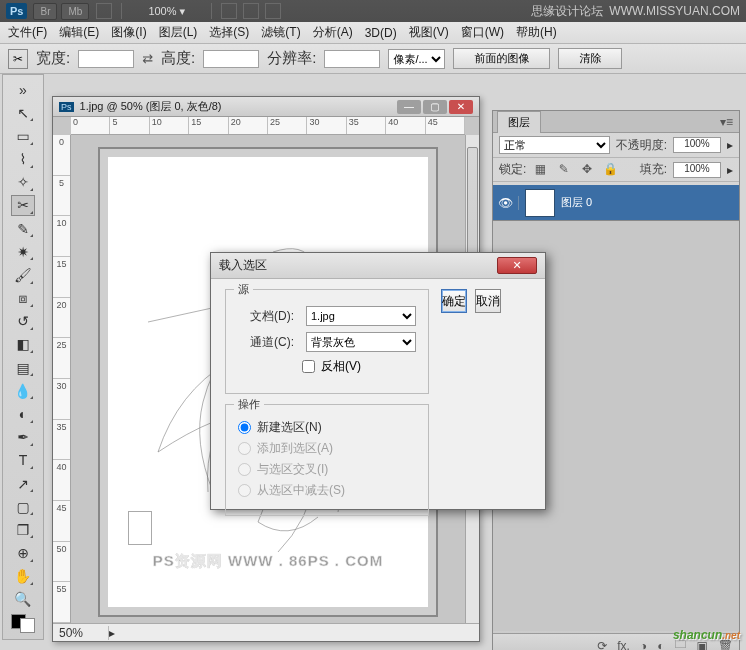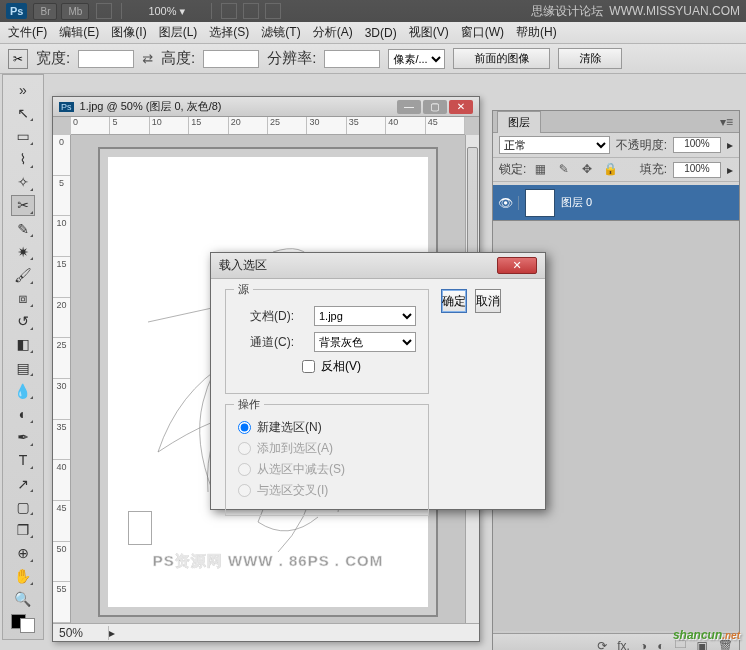--- a/index.html
+++ b/index.html
@@ -88,21 +88,21 @@
 .dlg-title { height: 26px; background: linear-gradient(#e8e8e8,#d3d3d3); display: flex; align-items: center; padding: 0 8px; border-bottom: 1px solid #b3b3b3; }
 .dlg-title .t { flex: 1; font-size: 12px; color: #222; }
 .dlg-title .dclose { width: 40px; height: 17px; background: linear-gradient(#e07070,#c13a3a); color: #fff; text-align: center; border: 1px solid #8a2828; font-size: 11px; border-radius: 2px; line-height: 15px; }
 .dlg-body { padding: 10px 14px; display: flex; gap: 12px; }
 .dlg-left { flex: 1; }
 .dlg-right { width: 90px; display: flex; flex-direction: row; gap: 8px; }
 .dlg-right .dbtn { height: 24px; background: linear-gradient(#fcfcfc,#e2e2e2); border: 1px solid #888; font-size: 12px; cursor: pointer; }
 .dlg-right .dbtn.primary { border: 1px solid #3f72b6; box-shadow: 0 0 0 1px #85b3ea inset; }
 .group { border: 1px solid #bcbcbc; padding: 10px 12px 12px; margin-bottom: 10px; position: relative; }
 .group .legend { position: absolute; top: -8px; left: 8px; background: #f0f0f0; padding: 0 4px; font-size: 11px; color: #333; }
-.frow { display: flex; align-items: center; margin: 6px 0; gap: 20px; }
+.frow { display: flex; align-items: center; margin: 6px 0; gap: 12px; }
 .frow label { width: 56px; text-align: right; font-size: 12px; color: #333; }
 .frow select { flex: 1; height: 20px; border: 1px solid #9a9a9a; font-size: 11px; background: #fff; }
 .frow .chk { margin-left: 64px; display: flex; align-items: center; gap: 6px; }
 .radio-row { display: flex; align-items: center; gap: 6px; margin: 4px 0; font-size: 12px; color: #333; }
 .radio-row.disabled { color: #a0a0a0; }
 .radio-row input { margin: 0; }
 
 
 .shancun { position: absolute; right: 6px; bottom: 6px; font-size: 20px; font-weight: bold; font-style: italic; color: #4a9b2e; text-shadow: 1px 1px 1px #fff, 2px 2px 2px rgba(0,0,0,0.3); }
 .shancun .ext { color: #d27730; font-size: 10px; }
@@ -327,25 +327,25 @@
         <div class="radio-row">
           <input type="radio" checked="" style="">
           <span>新建选区(N)</span>
         </div>
         <div class="radio-row disabled">
           <input type="radio" disabled="" style="">
           <span>添加到选区(A)</span>
         </div>
         <div class="radio-row disabled">
           <input type="radio" disabled="" style="">
-          <span>从选区中减去(S)</span>
+          <span>与选区交叉(I)</span>
         </div>
         <div class="radio-row disabled">
           <input type="radio" disabled="" style="">
-          <span>与选区交叉(I)</span>
+          <span>从选区中减去(S)</span>
         </div>
       </div>
     </div>
     <div class="dlg-right">
       <button class="dbtn primary">确定</button>
       <button class="dbtn">取消</button>
     </div>
   </div>
 </div>
 

